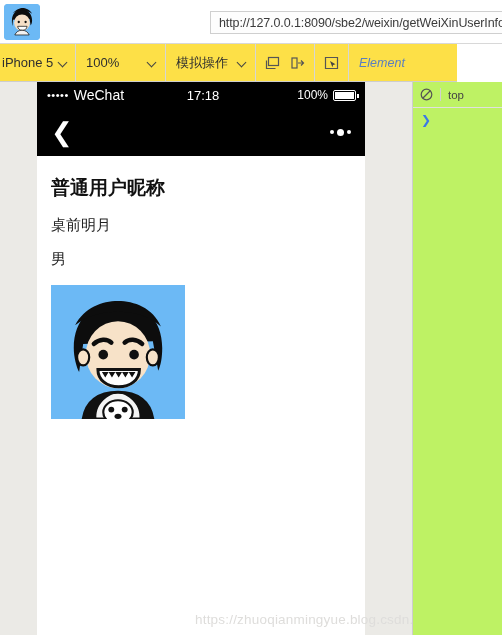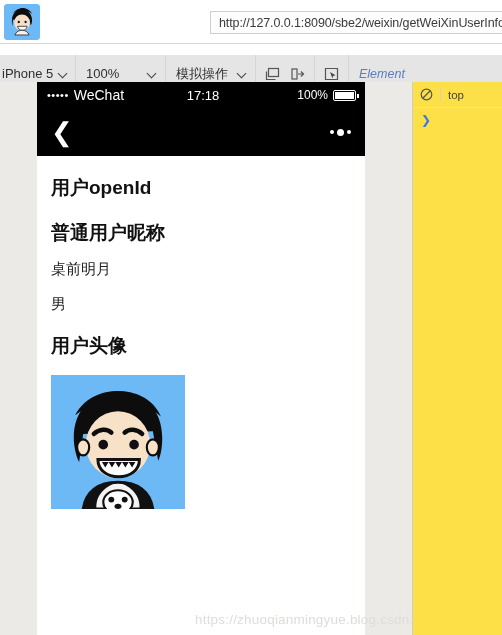--- a/index.html
+++ b/index.html
@@ -47,23 +47,23 @@
   }
   .url-text {
     font-size: 12.5px;
     color: #3a3a3a;
     letter-spacing: -0.1px;
   }
 
   
   .device-toolbar {
     position: absolute;
-    left: 0; top: 55px;
-    width: 502px; height: 38px;
-    background: #e5e5e5;
+    left: 0; top: 44px;
+    width: 457px; height: 38px;
+    background: #fde047;
     border-bottom: 1px solid #cdcdcd;
     box-sizing: border-box;
     display: flex;
     align-items: stretch;
   }
   .dt-sel {
     display: flex;
     align-items: center;
     justify-content: space-between;
     border-right: 1px solid #d6d6d6;
@@ -256,21 +256,21 @@
     white-space: nowrap;
     pointer-events: none;
   }
 
   
   .devtools {
     position: absolute;
     left: 412px; top: 82px;
     width: 90px;
     height: 553px;
-    background: #fde047;
+    background: #bef264;
     border-left: 1px solid #cdcdcd;
     box-sizing: border-box;
   }
   .dt-console-bar {
     height: 26px;
     display: flex;
     align-items: center;
     gap: 7px;
     padding: 0 7px;
     border-bottom: 1px solid #e0e0e0;
@@ -379,28 +379,26 @@
       <span class="wx-back">❮</span>
       <span class="wx-menu">
         <i></i>
           <i class="big"></i>
           <i></i>
       </span>
     </div>
 
     <div class="content">
 
-      <h3 class="fld-label">用户openId</h3>
 
       <h3 class="fld-label">普通用户昵称</h3>
       <p class="fld-value">桌前明月</p>
 
       <p class="fld-value">男</p>
 
-      <h3 class="fld-label">用户头像</h3>
 
       <div class="avatar-img">
         <svg viewBox="0 0 100 100" width="134" height="134">
           <rect x="0" y="0" width="100" height="100" fill="#6cb9f5"></rect>
           <path d="M17 47c0-22 14-34 33-34s33 12 33 34c0 7-1 13-3 17l-4-22-52 2-3 21c-2-4-4-11-4-18z" fill="#0d0d0d"></path>
           <ellipse cx="50" cy="52" rx="24" ry="25" fill="#f7e2c8"></ellipse>
           <ellipse cx="24" cy="54" rx="4.5" ry="6" fill="#f7e2c8" stroke="#0d0d0d" stroke-width="1.6"></ellipse>
           <ellipse cx="76" cy="54" rx="4.5" ry="6" fill="#f7e2c8" stroke="#0d0d0d" stroke-width="1.6"></ellipse>
           <path d="M18 30C25 17 38 12 50 12s26 5 32 19c-9-8-20-11-32-11s-23 3-32 10z" fill="#0d0d0d"></path>
           <path d="M32 44c4-4 10-4 13-1" fill="none" stroke="#0d0d0d" stroke-width="3.4" stroke-linecap="round"></path>

